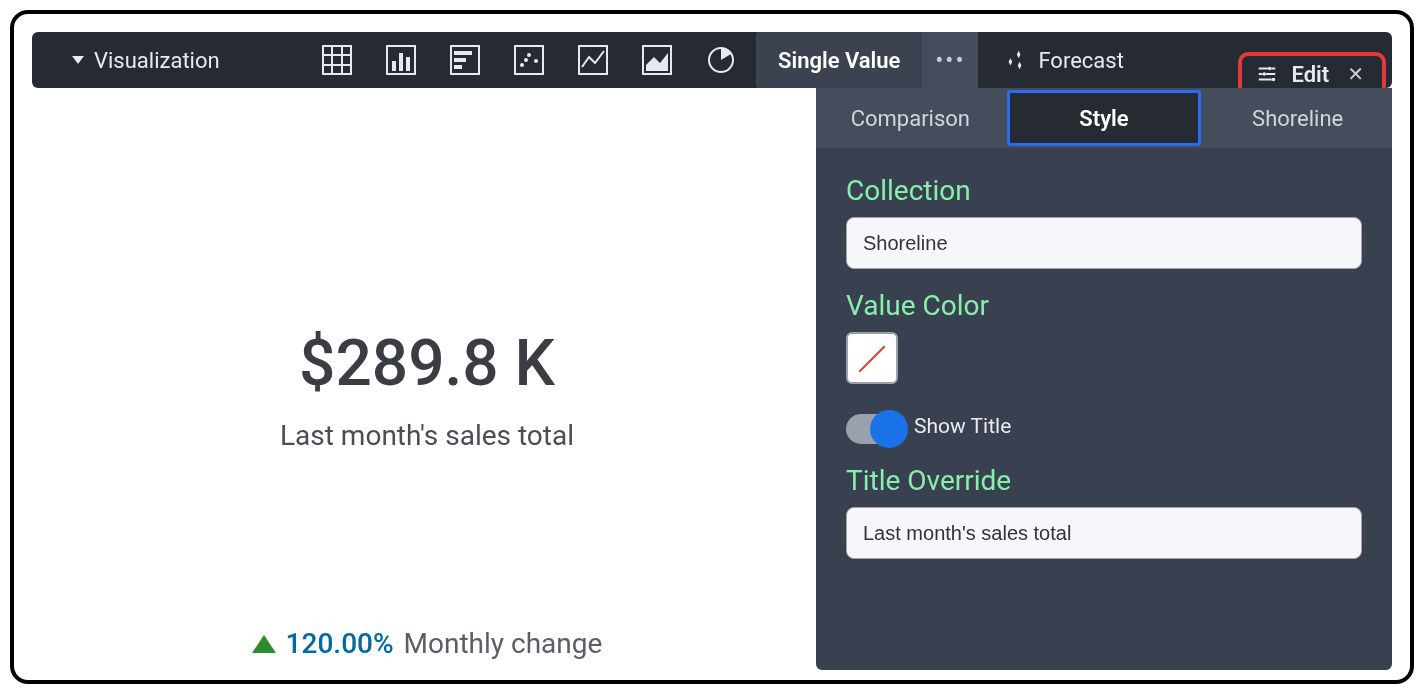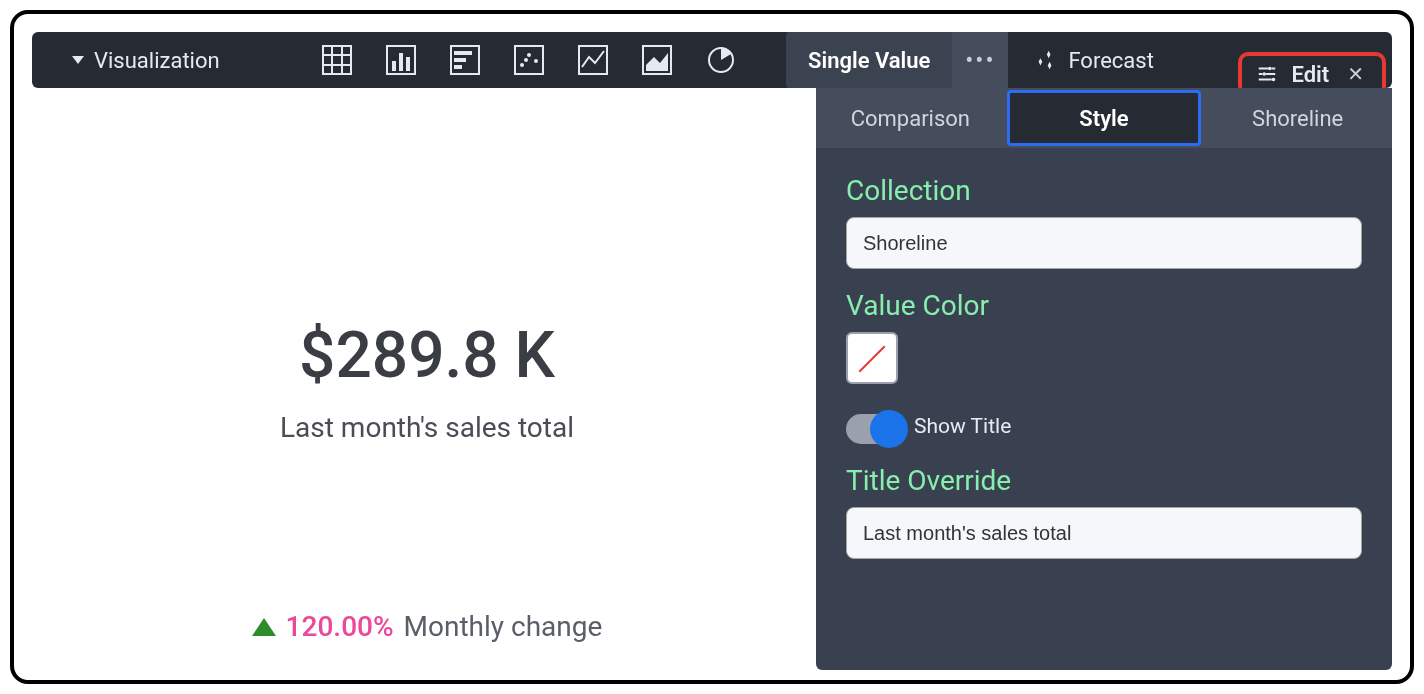--- a/index.html
+++ b/index.html
@@ -42,21 +42,21 @@
   }
   .viz-icons { display: flex; align-items: center; gap: 34px; padding-left: 10px; }
   .viz-icon {
     width: 30px; height: 30px;
     display: flex; align-items: center; justify-content: center;
     cursor: pointer;
   }
   .viz-icon svg { width: 30px; height: 30px; }
 
   .active-viz {
-    margin-left: 50px;
+    margin-left: 20px;
     padding: 0 22px;
     height: 100%;
     background: #3b4250;
     display: flex; align-items: center;
     font-size: 22px; font-weight: 600;
     color: #fff;
     cursor: pointer;
     border-radius: 3px 0 0 3px;
   }
   .more-btn {
@@ -83,39 +83,39 @@
     border-radius: 10px;
     cursor: pointer;
     margin-top: 28px;
   }
   .edit-label { font-size: 22px; font-weight: 600; }
   .close-x { font-size: 20px; color: #c8cdd7; cursor: pointer; padding: 0 4px; }
 
   
   .canvas {
     position: absolute;
-    top: 90px; bottom: 23px; left: 18px;
+    top: 90px; bottom: 6px; left: 18px;
     width: 790px;
     display: flex; flex-direction: column; align-items: center; justify-content: center;
     color: #3c3f46;
   }
   .big-value { font-size: 64px; font-weight: 500; color: #3a3d44; }
   .subtitle { font-size: 28px; color: #4a4d55; margin-top: 18px; }
   .comparison-row {
     position: absolute; bottom: 14px;
     display: flex; align-items: center; gap: 10px;
     font-size: 28px;
   }
   .tri-up {
     width: 0; height: 0;
     border-left: 12px solid transparent;
     border-right: 12px solid transparent;
     border-bottom: 18px solid #2e8b2e;
   }
-  .pct { color: #ec4899; font-weight: 500; }
+  .pct { color: #0369a1; font-weight: 500; }
   .pct-label { color: #5a5e67; }
 
   
   .panel {
     position: absolute;
     top: 74px; bottom: 10px; right: 18px;
     width: 576px;
     background: #394050;
     border-radius: 0 0 6px 6px;
     color: #e8ebf1;

